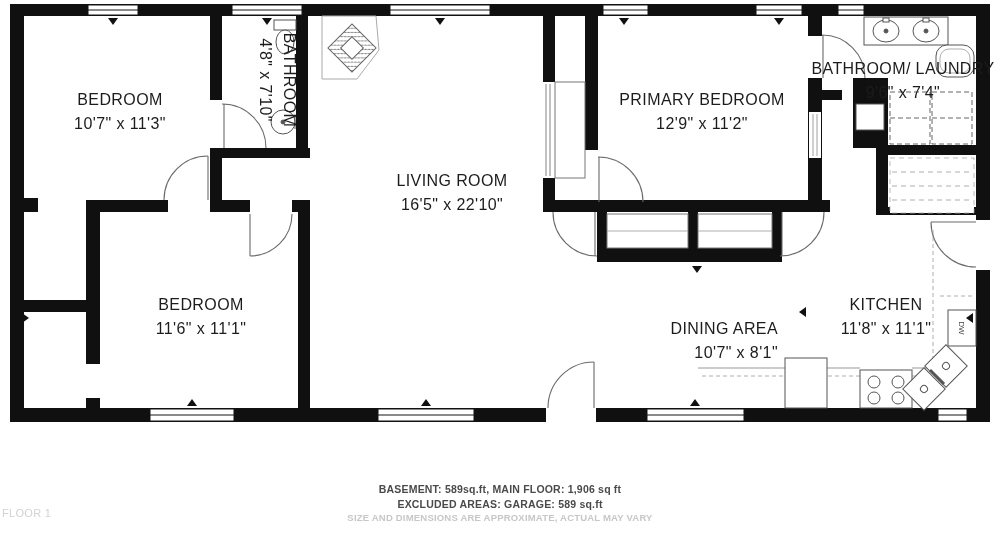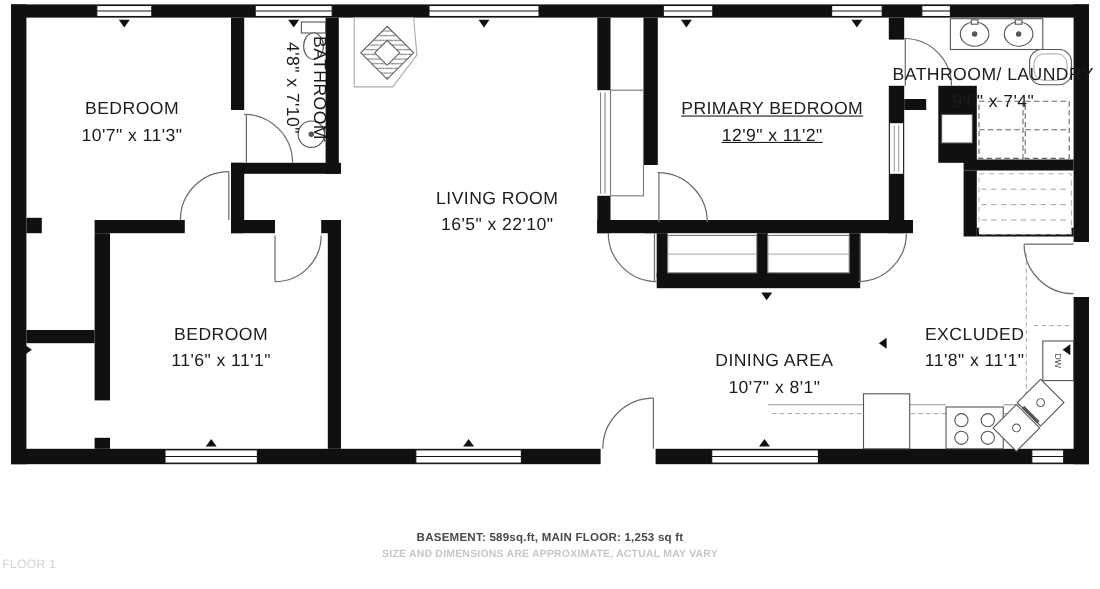--- a/index.html
+++ b/index.html
@@ -298,45 +298,46 @@
 <div class="room-label rot" style="left:197px;top:56px;width:160px;">
   <div class="rname">BATHROOM</div>
   <div class="rdims">4'8" x 7'10"</div>
 </div>
 
 <div class="room-label" style="left:342px;top:169px;width:220px;">
   <div class="rname">LIVING ROOM</div>
   <div class="rdims">16'5" x 22'10"</div>
 </div>
 
-<div class="room-label" style="left:592px;top:88px;width:220px;text-decoration:underline;">
+<div class="room-label" style="left:592px;top:88px;width:220px;">
   <div class="rname">PRIMARY BEDROOM</div>
   <div class="rdims">12'9" x 11'2"</div>
 </div>
 
 <div class="room-label" style="left:793px;top:57px;width:220px;">
   <div class="rname">BATHROOM/ LAUNDRY</div>
   <div class="rdims">9'6" x 7'4"</div>
 </div>
 
 <div class="room-label" style="left:91px;top:293px;width:220px;">
   <div class="rname">BEDROOM</div>
   <div class="rdims">11'6" x 11'1"</div>
 </div>
 
-<div class="room-label" style="left:594px;top:317px;width:220px;">
+<div class="room-label" style="left:558px;top:317px;width:220px;text-align:right;">
   <div class="rname">DINING AREA</div>
   <div class="rdims">10'7" x 8'1"</div>
 </div>
 
 <div class="room-label" style="left:776px;top:293px;width:220px;">
-  <div class="rname">EXCLUDED</div>
+  <div class="rname">KITCHEN</div>
   <div class="rdims">11'8" x 11'1"</div>
 </div>
 
 <div id="footer">
-  <div>BASEMENT: 589sq.ft, MAIN FLOOR: 1,253 sq ft</div>
+  <div>BASEMENT: 589sq.ft, MAIN FLOOR: 1,906 sq ft</div>
+  <div>EXCLUDED AREAS: GARAGE:  589  sq.ft</div>
   <div class="disclaimer">SIZE AND DIMENSIONS ARE APPROXIMATE, ACTUAL MAY VARY</div>
 </div>
 
 <div id="floor-tag">FLOOR 1</div>
 
 </div>
 
 </body></html>

